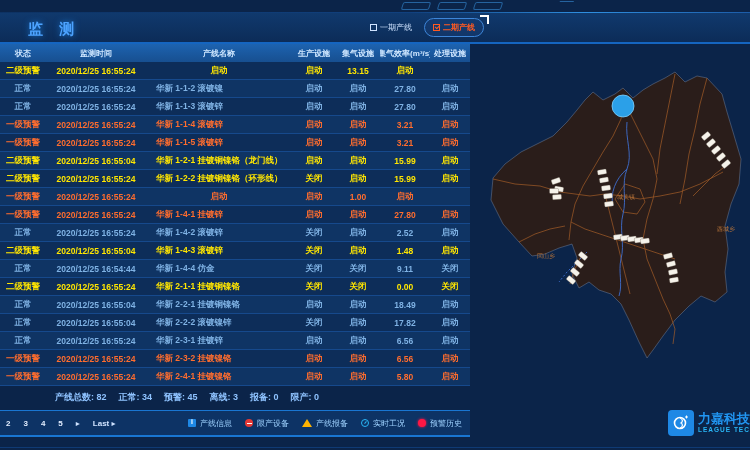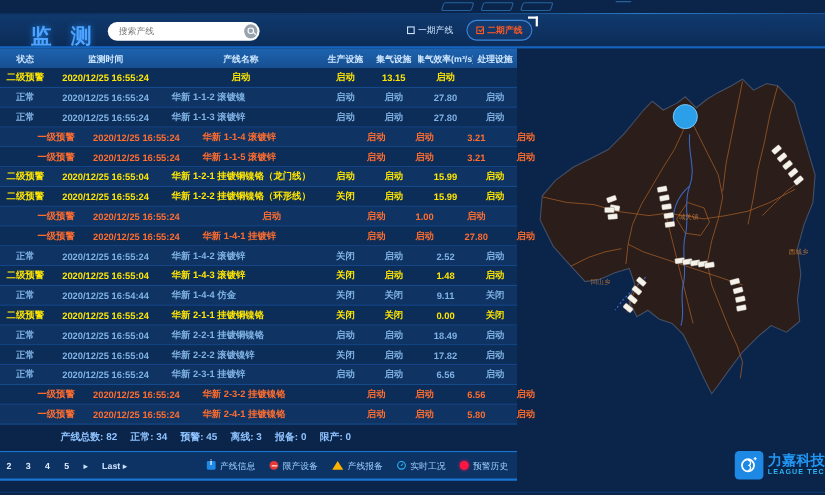--- a/index.html
+++ b/index.html
@@ -13,21 +13,21 @@
   .topline { position:absolute; top:12px; left:0; width:750px; height:1px;
     background:linear-gradient(90deg,#0d3263 0%,#11417f 55%,#2f8fe0 78%,#1c5ca8 100%); }
   .deco-rect { position:absolute; top:2px; width:28px; height:8px;
     border:1px solid #25639f; border-radius:2px; transform:skewX(-18deg); }
   .deco-slash { position:absolute; top:1px; left:556px; width:14px; height:10px;
     border-top:1px solid #25639f; transform:skewX(-40deg); }
   
   .header { position:absolute; top:13px; left:0; width:750px; height:31px;
     background:linear-gradient(180deg,#10396d 0%,#0c2c58 100%);
     border-bottom:2px solid #1565c0; }
-  .page-title { position:absolute; left:28px; top:7px; font-size:19px; font-weight:bold;
+  .page-title { position:absolute; left:28px; top:7px; font-size:15px; font-weight:bold;
     letter-spacing:6px; color:#4da3ff; text-shadow:0 0 6px #1976d2; }
   .search-box { position:absolute; left:98px; top:7px; width:138px; height:17px;
     background:#fff; border-radius:9px; display:flex; align-items:center; }
   .search-input { flex:1; border:none; outline:none; background:transparent;
     font-size:8px; color:#555; padding:0 4px 0 10px; font-family:inherit; }
   .search-btn { width:13px; height:13px; margin-right:2px; background:#9aa3ad;
     border-radius:50%; position:relative; cursor:pointer; }
   .search-btn::before { content:""; position:absolute; left:3px; top:3px; width:4px; height:4px;
     border:1px solid #fff; border-radius:50%; }
   .search-btn::after { content:""; position:absolute; left:8px; top:8px; width:3px; height:1px;
@@ -52,21 +52,21 @@
   .tbody { position:absolute; top:62px; left:0; width:470px; }
   .tr { display:grid; grid-template-columns:46px 100px 146px 44px 44px 50px 40px;
     height:18px; border-bottom:1px solid #16498c; font-size:8.5px; font-weight:bold; cursor:pointer; }
   .tr.even { background:#0d2d59; }
   .tr.odd  { background:#0f3464; }
   .td { display:flex; align-items:center; justify-content:center; white-space:nowrap; overflow:hidden; }
   .td-name { justify-content:flex-start; padding-left:10px; }
   .td-time { letter-spacing:0; }
   .tr.normal { color:#7fb2e4; }
   .tr.warn2  { color:#ffe600; }
-  .tr.warn1  { color:#ff6d2e;padding-left:28px; }
+  .tr.warn1  { color:#ff6d2e; }
   
   .summary { position:absolute; top:388px; left:0; width:470px; height:18px;
     display:flex; align-items:center; padding-left:55px; gap:12px;
     font-size:9px; font-weight:bold; color:#8fc3ff; }
   .summary .item { white-space:nowrap; }
   
   .footbar { position:absolute; top:410px; left:0; width:470px; height:27px;
     background:#0d3365; border-top:1px solid #1976d2; border-bottom:2px solid #1976d2;
     display:flex; align-items:center; }
   .pager { display:flex; align-items:center; gap:13px; padding-left:6px;
@@ -103,24 +103,20 @@
 <div id="app">
 
   <div class="topline"></div>
   <div class="deco-rect" style="left:402px"></div>
   <div class="deco-rect" style="left:438px"></div>
   <div class="deco-rect" style="left:474px"></div>
   <div class="deco-slash"></div>
 
   <div class="header">
     <div class="page-title">监 测</div>
-    <div class="search-box">
-      <input class="search-input" placeholder="搜索产线" style="">
-      <span class="search-btn"></span>
-    </div>
     <div class="phase1">
       <span class="checkbox"></span>
       <span>一期产线</span>
     </div>
     <div class="phase2">
       <span class="check"></span>
       <span>二期产线</span>
       <span class="corner"></span>
     </div>
   </div>

